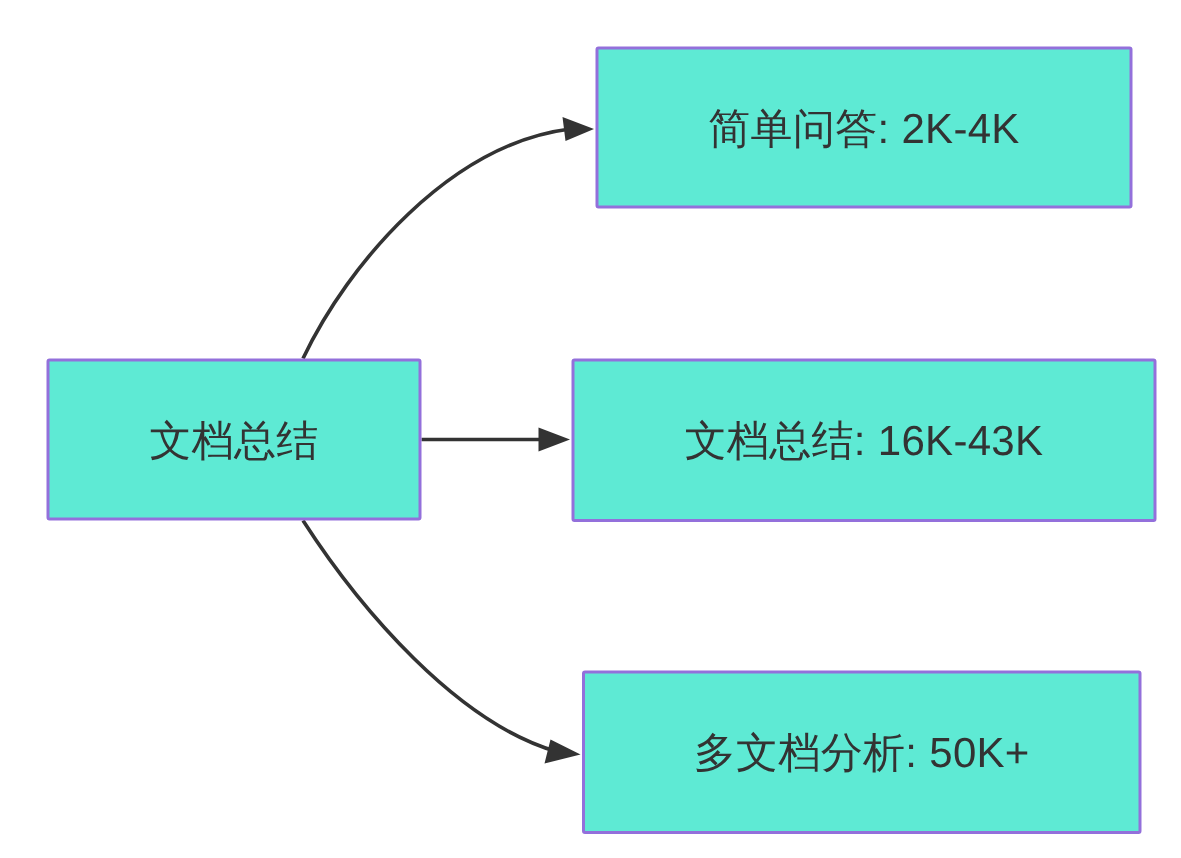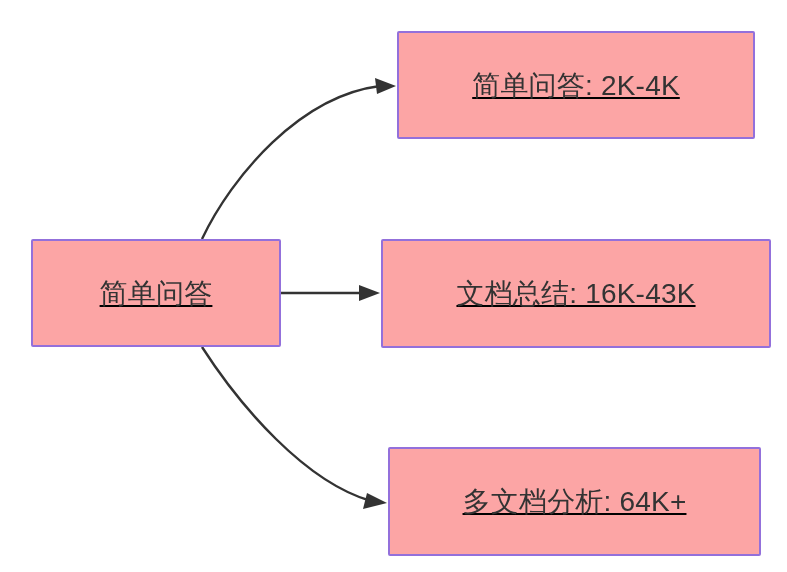--- a/index.html
+++ b/index.html
@@ -20,28 +20,27 @@
   #edge-layer {
     position: absolute;
     left: 0;
     top: 0;
     width: 787px;
     height: 572px;
   }
   .node {
     position: absolute;
     box-sizing: border-box;
-    background: #fca5a5;
+    background: #5eead4;
     border: 2px solid #9370DB;
     border-radius: 2px;
     display: flex;
     align-items: center;
     justify-content: center;
     text-align: left;
-    text-decoration: underline;
   }
   .node-label {
     font-size: 28px;
     line-height: 1.25;
     color: #333333;
     letter-spacing: 0.2px;
     white-space: nowrap;
   }
   #node-root {
     left: 31px;
@@ -94,28 +93,28 @@
       <polygon class="edge-head" points="380,293 359,285 359,301"></polygon>
     </g>
 
     <g>
       <path class="edge-path" d="M 202 347 C 240 406 305 482 371 501"></path>
       <polygon class="edge-head" points="387,503 367,493 363,509"></polygon>
     </g>
   </svg>
 
   <div class="node" id="node-root">
-    <span class="node-label">简单问答</span>
+    <span class="node-label">文档总结</span>
   </div>
 
   <div class="node" id="node-simple-qa">
     <span class="node-label">简单问答: 2K-4K</span>
   </div>
 
   <div class="node" id="node-doc-summary">
     <span class="node-label">文档总结: 16K-43K</span>
   </div>
 
   <div class="node" id="node-multi-doc">
-    <span class="node-label">多文档分析: 64K+</span>
+    <span class="node-label">多文档分析: 50K+</span>
   </div>
 
 </div>
 
 </body></html>

